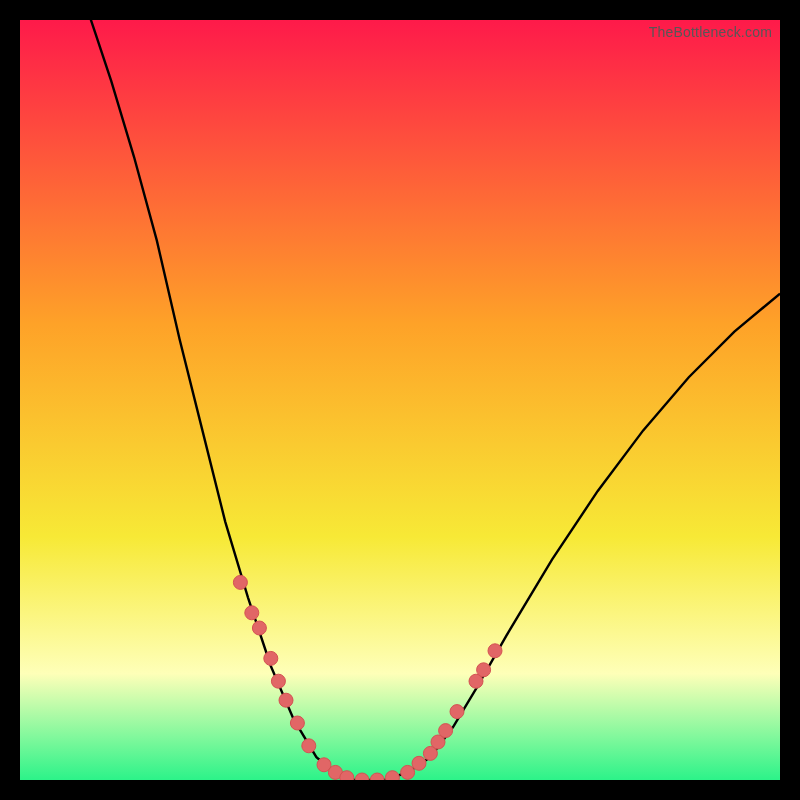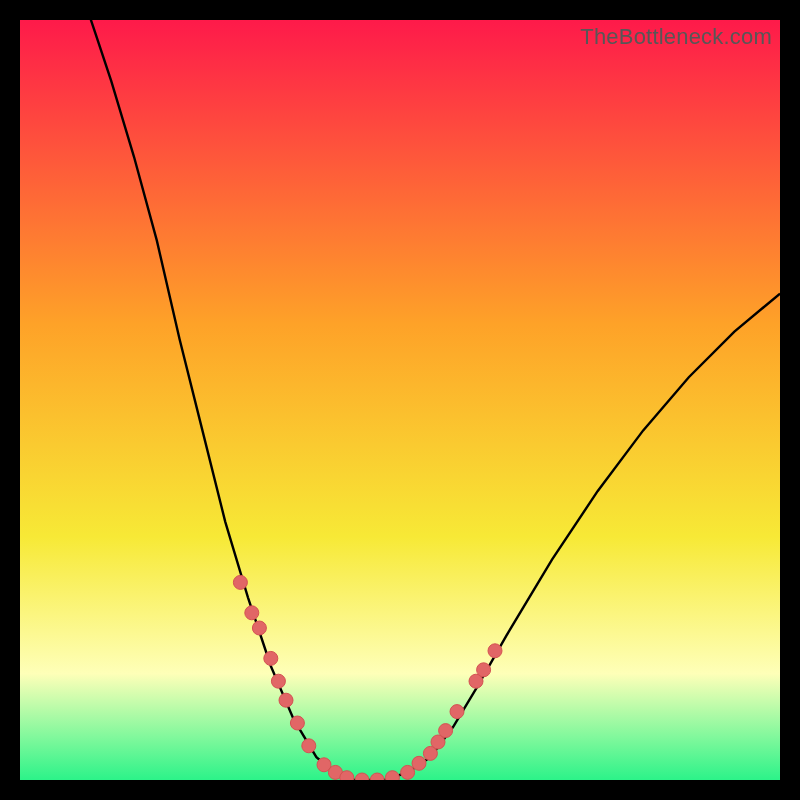--- a/index.html
+++ b/index.html
@@ -24,21 +24,21 @@
     left: 0;
     top: 0;
     width: 760px;
     height: 760px;
   }
   .watermark {
     position: absolute;
     top: 4px;
     right: 8px;
     color: #575757;
-    font-size: 22px;
+    font-size: 14px;
     font-weight: 500;
     letter-spacing: 0.2px;
     font-family: Arial, Helvetica, sans-serif;
   }
 </style>
 </head>
 <body>
 
 <div class="frame">
   <svg class="plot-area" viewBox="0 0 760 760" preserveAspectRatio="none">

